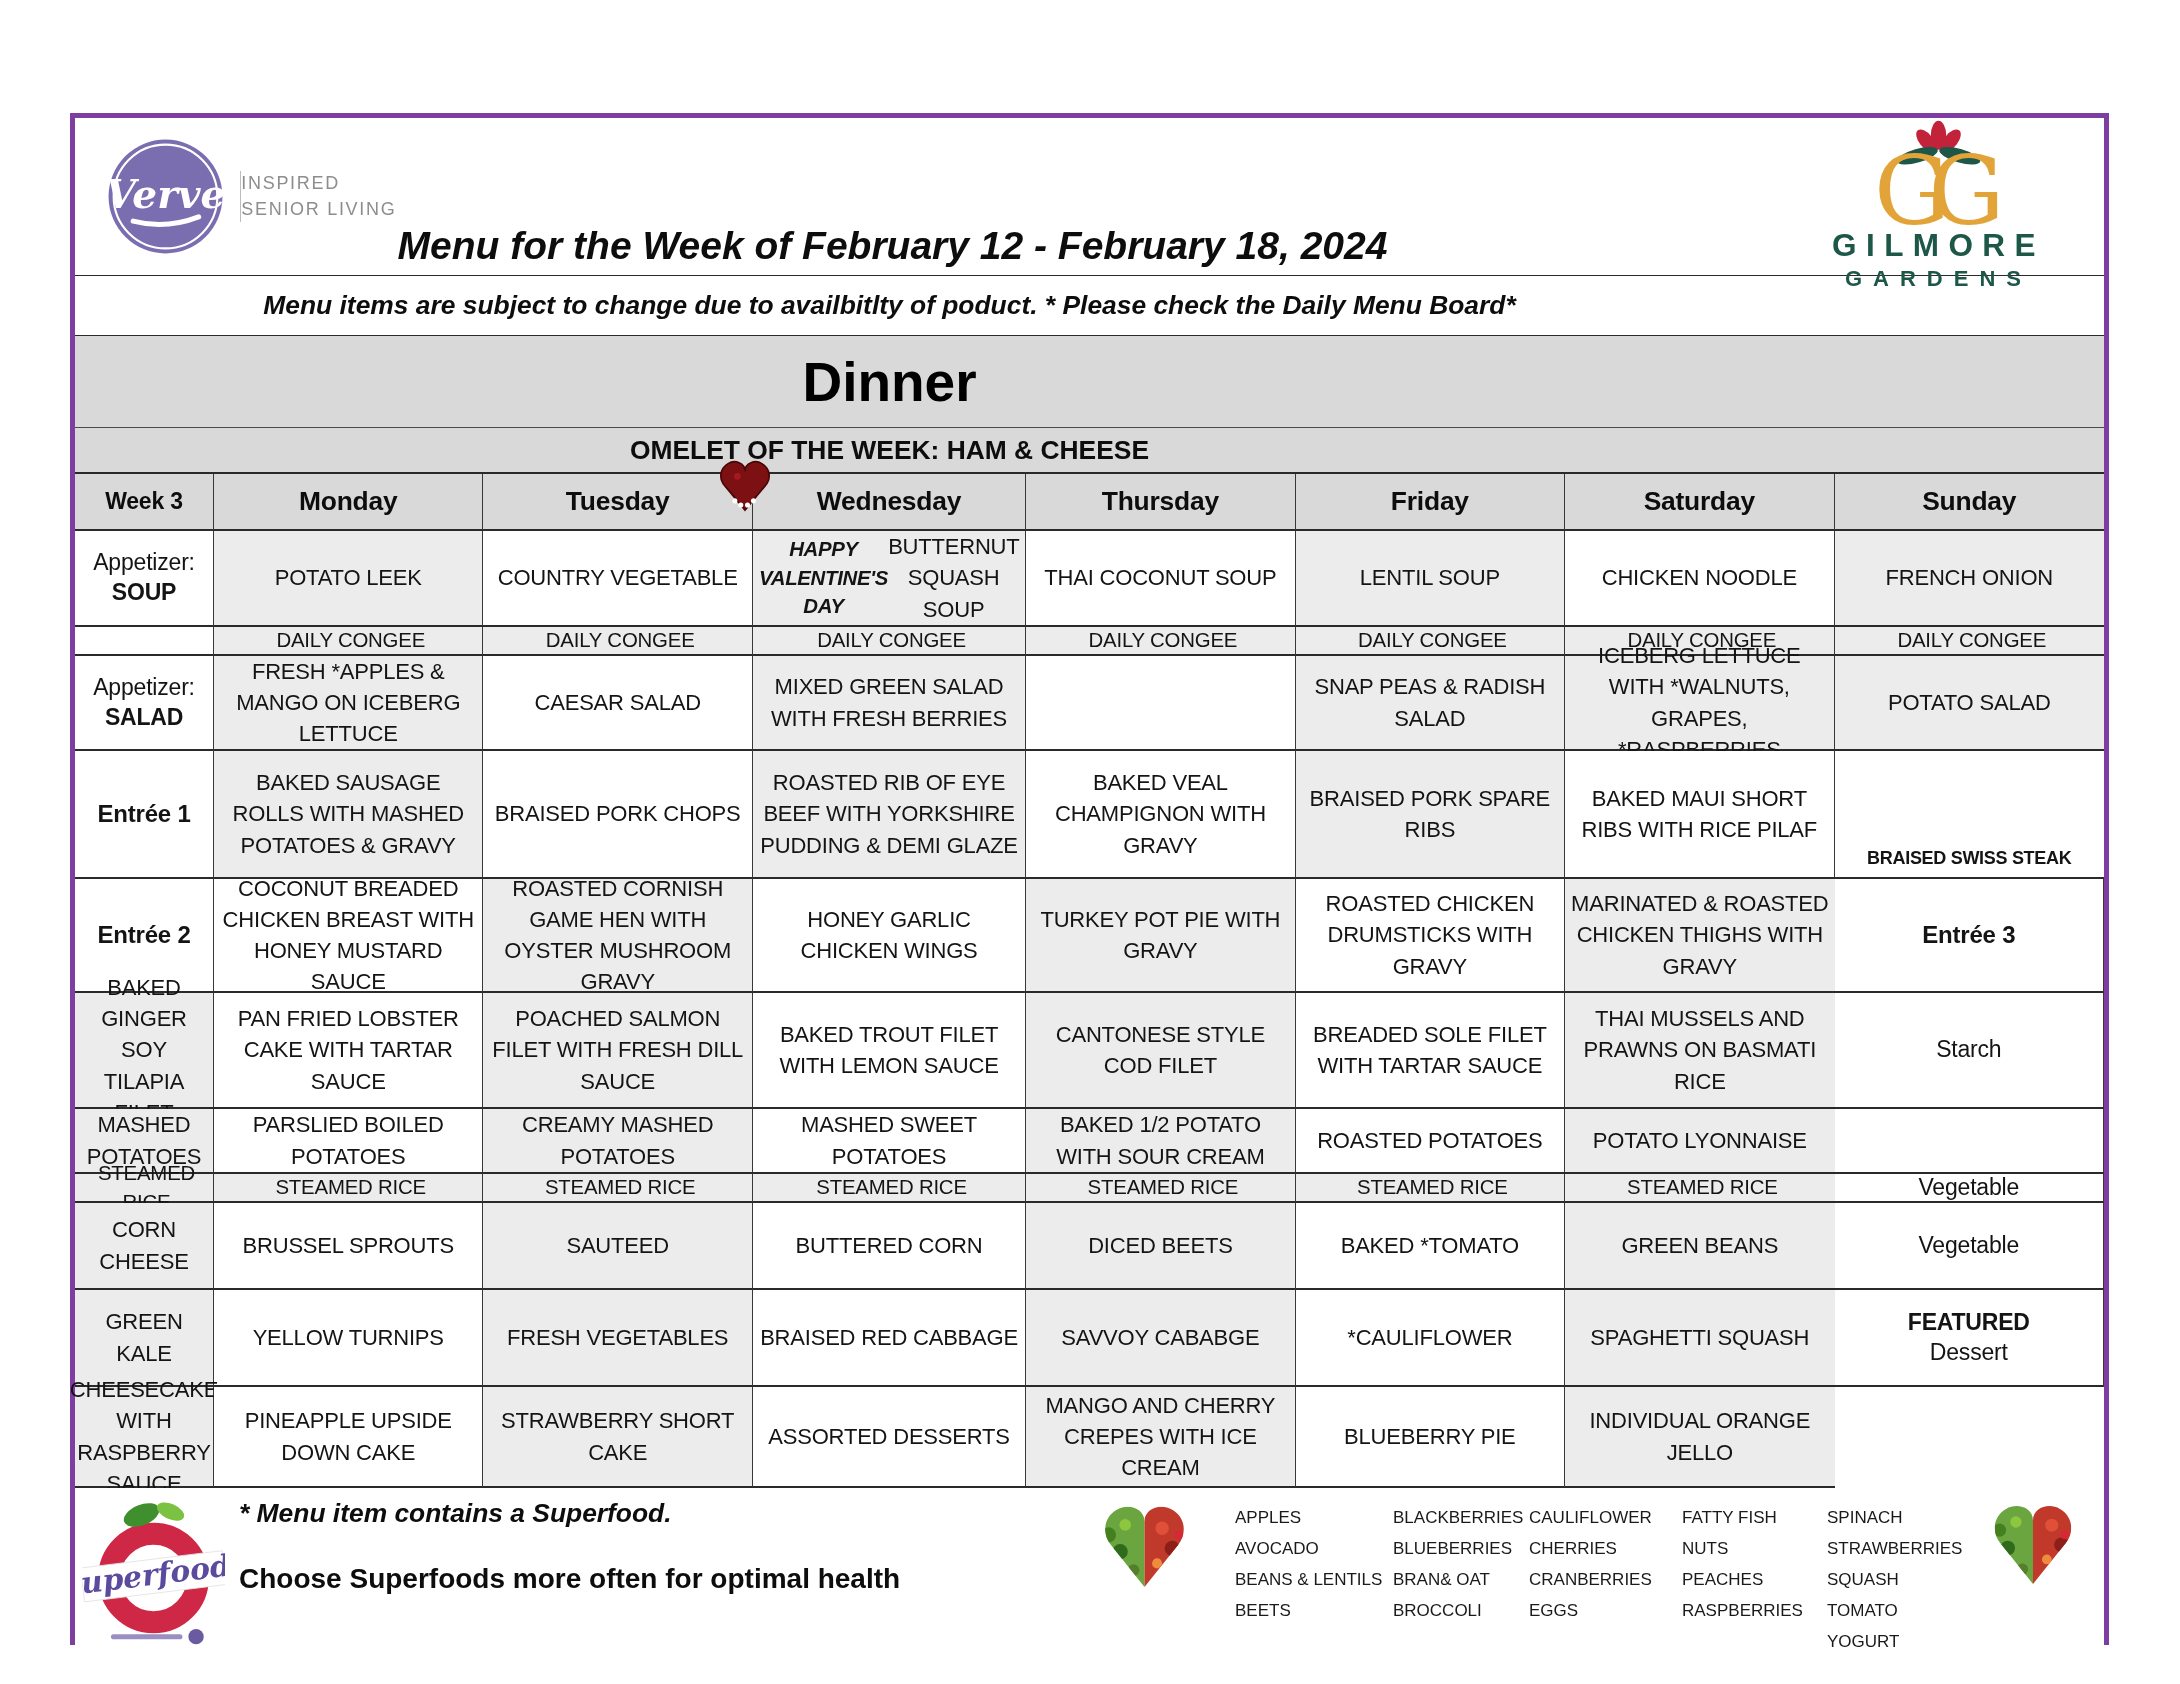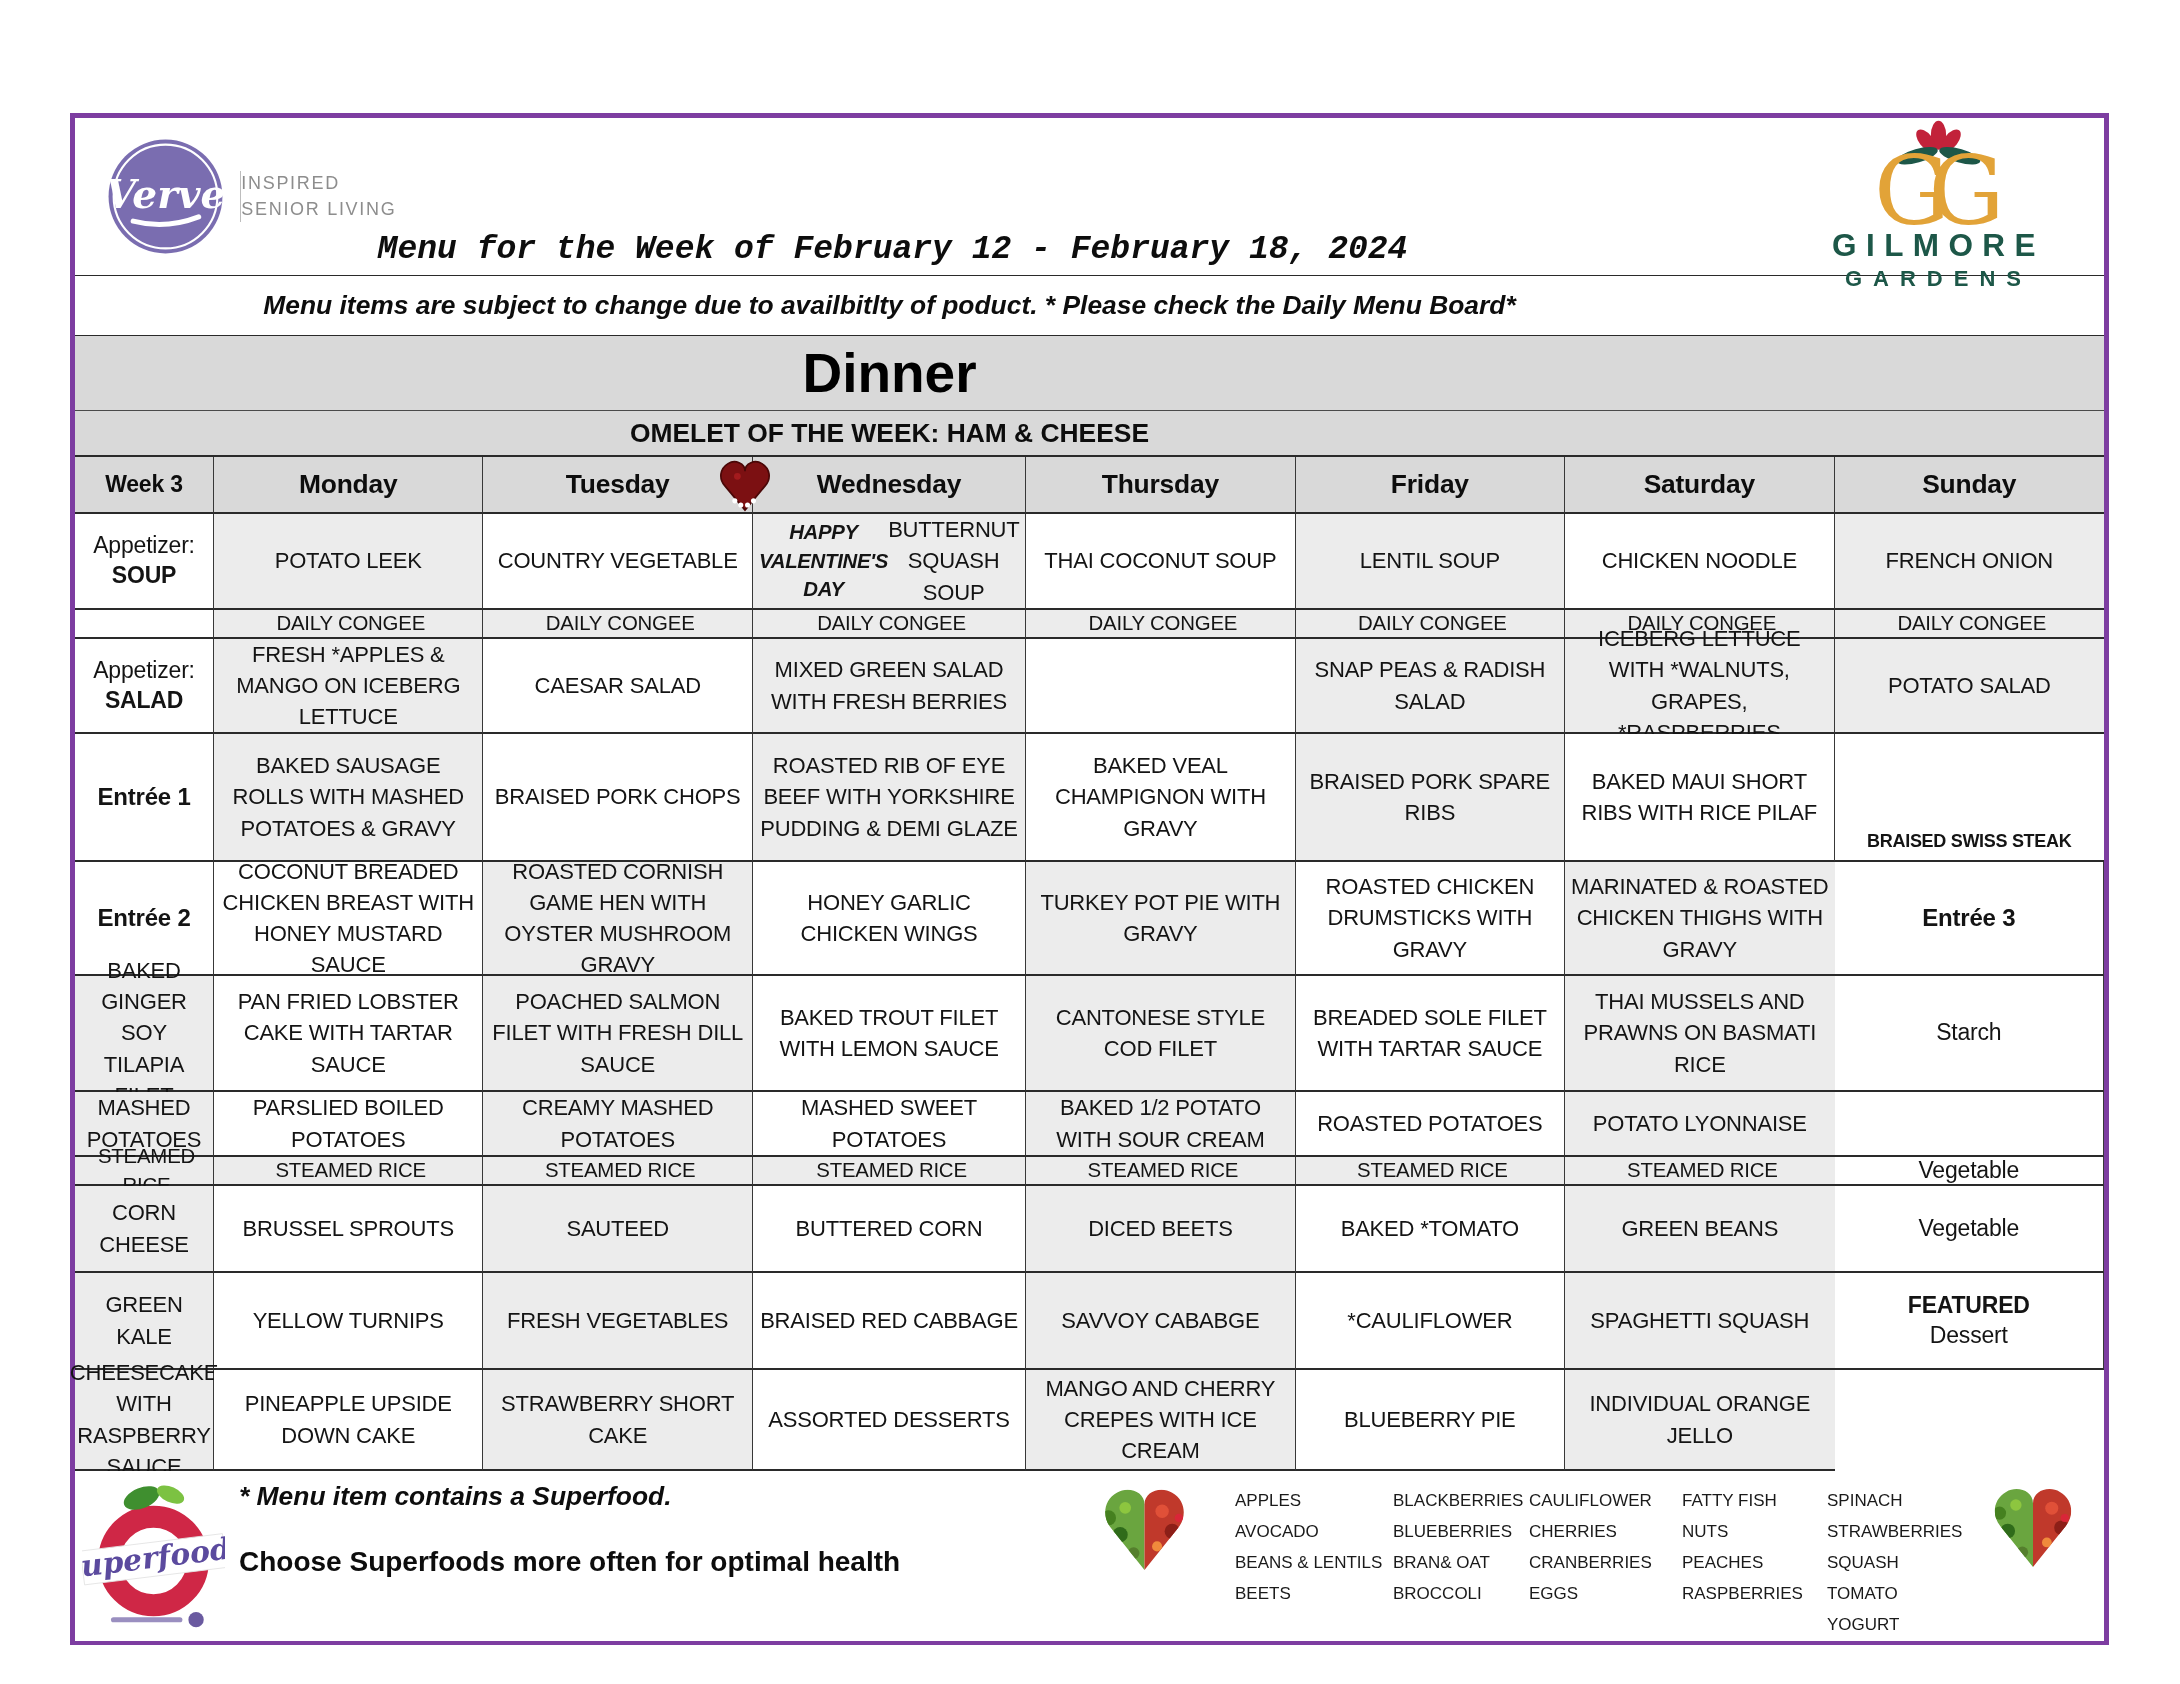--- a/index.html
+++ b/index.html
@@ -8,27 +8,27 @@
     --flower-red:#c2223a; --superfoods-red:#cf2746; --superfoods-purple:#5b4a9e;
     --line:#2a2a2a;
   }
   *{margin:0;padding:0;box-sizing:border-box;}
   body{width:2181px;height:1685px;background:#ffffff;font-family:"Liberation Sans",sans-serif;position:relative;}
   .page{position:absolute;left:70px;top:113px;width:2039px;height:1532px;border:5.1px solid var(--purple-border);background:#fff;}
   
   .masthead{position:relative;height:158px;border-bottom:1.7px solid var(--line);}
   .verve{position:absolute;left:31px;top:19px;display:flex;align-items:center;}
   .verve-tag{margin-left:15.3px;border-left:1.7px solid #bdbdbd;padding-left:0;color:#8d8d8d;font-size:18px;letter-spacing:1.7px;line-height:25.6px;}
-  .page-title{position:absolute;left:0;bottom:6.8px;width:1635px;text-align:center;font-size:33px;font-weight:bold;font-style:italic;color:#0d0d0d;font-family:Liberation Mono, monospace;}
+  .page-title{position:absolute;left:0;bottom:6.8px;width:1635px;text-align:center;font-size:39px;font-weight:bold;font-style:italic;color:#0d0d0d;}
   .gilmore{position:absolute;right:29px;top:1.7px;width:273px;text-align:center;}
   .gilmore-name{font-size:31.5px;letter-spacing:9.4px;color:var(--gilmore-green);font-weight:600;margin-top:-6.8px;}
   .gilmore-sub{font-size:22px;letter-spacing:11px;color:var(--gilmore-green);font-weight:600;margin-top:1.7px;}
   
   .subtitle-row{height:60px;border-bottom:1.7px solid var(--line);display:flex;align-items:center;justify-content:center;font-size:26.4px;font-weight:bold;font-style:italic;padding-right:400px;color:#0d0d0d;}
-  .dinner-row{height:75px;background:var(--header-gray);border-bottom:1.7px solid #4a4a4a;display:flex;align-items:center;justify-content:center;font-size:55px;font-weight:bold;padding-right:400px;color:#000;}
+  .dinner-row{height:92px;background:var(--header-gray);border-bottom:1.7px solid #4a4a4a;display:flex;align-items:center;justify-content:center;font-size:55px;font-weight:bold;padding-right:400px;color:#000;}
   .omelet-row{height:44px;background:var(--header-gray);display:flex;align-items:center;justify-content:center;font-size:26.4px;font-weight:bold;padding-right:400px;color:#0d0d0d;}
   
   .grid{display:grid;grid-template-columns:139px repeat(7,1fr);
     grid-template-rows:57px 96px 29px 95px 128px 114px 116px 65px 29px 87px 97px 101px;
     border-top:2.6px solid var(--line);font-size:22px;}
   .c{border-right:1.7px solid #383838;border-bottom:2.6px solid var(--line);display:flex;align-items:center;justify-content:center;
      text-align:center;padding:2.6px 6px;line-height:1.42;letter-spacing:-0.2px;color:#141414;background:#fff;}
   .c.last{border-right:none;}
   .g{background:var(--cell-gray);}
   .hd{background:var(--header-gray);font-weight:bold;font-size:26.4px;color:#0d0d0d;}

